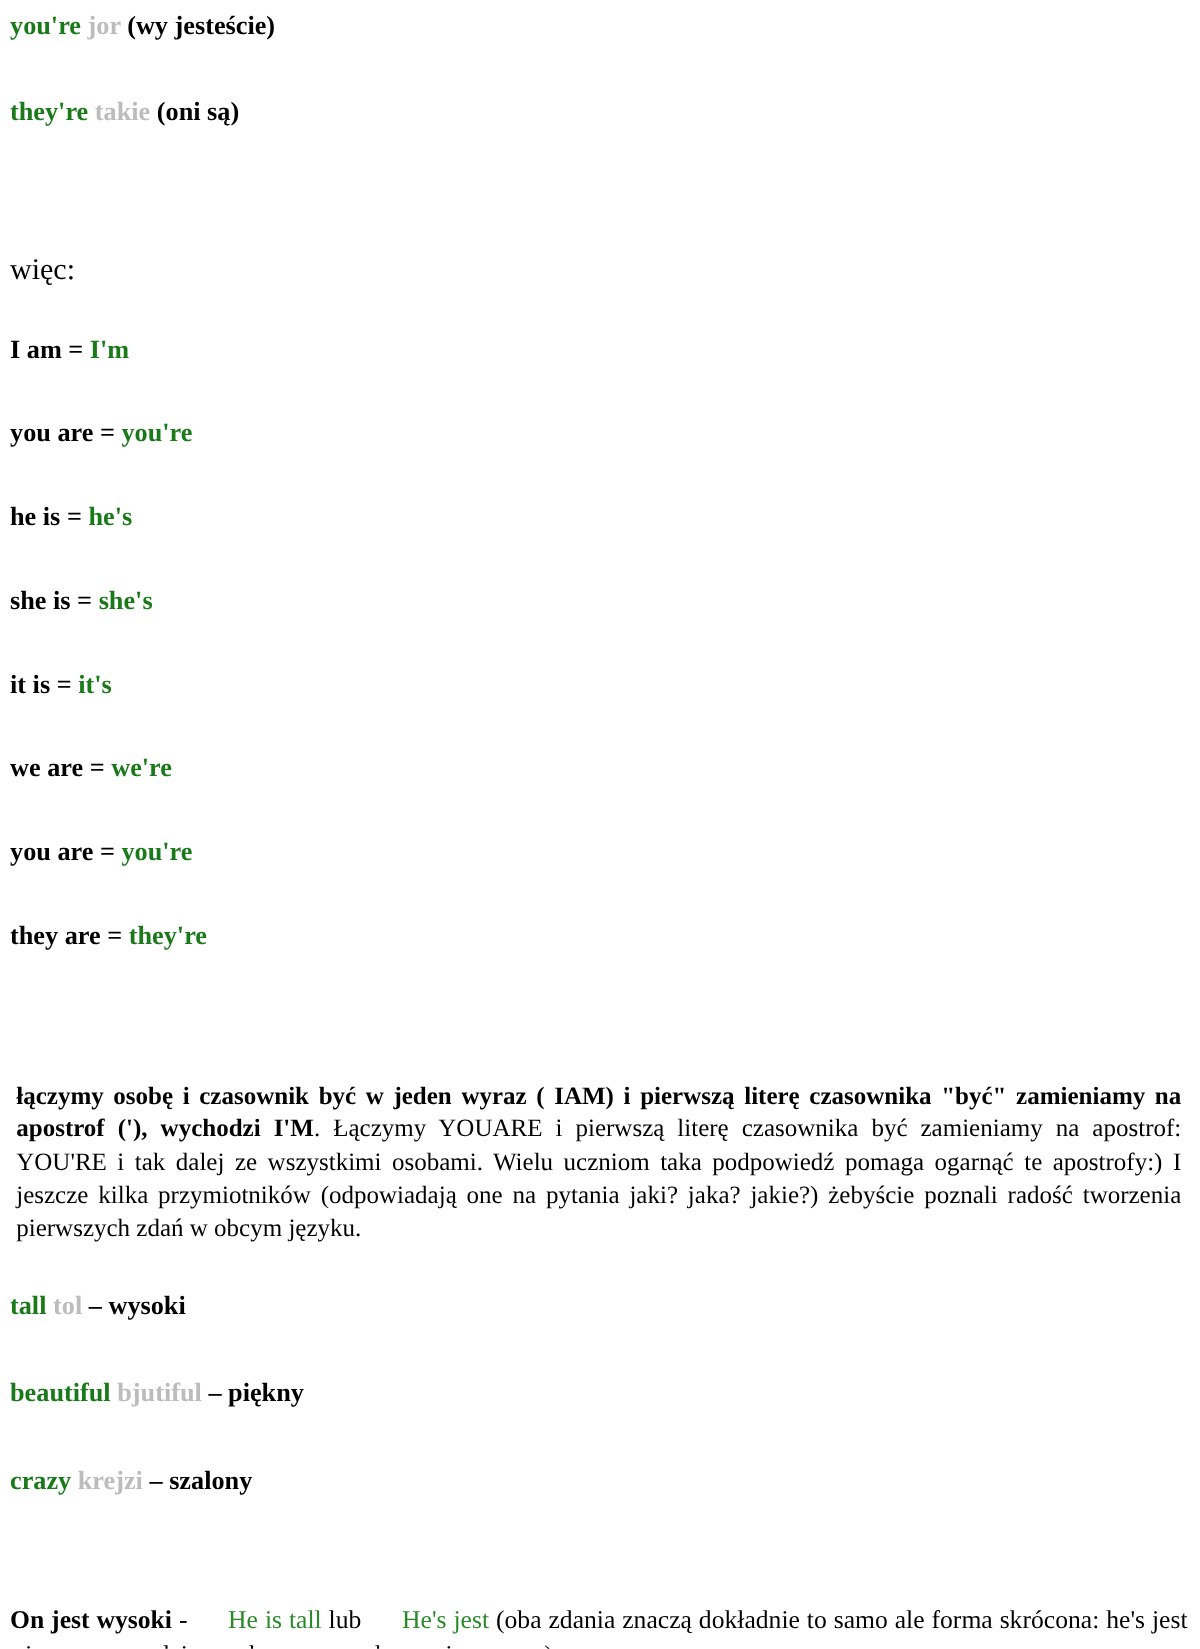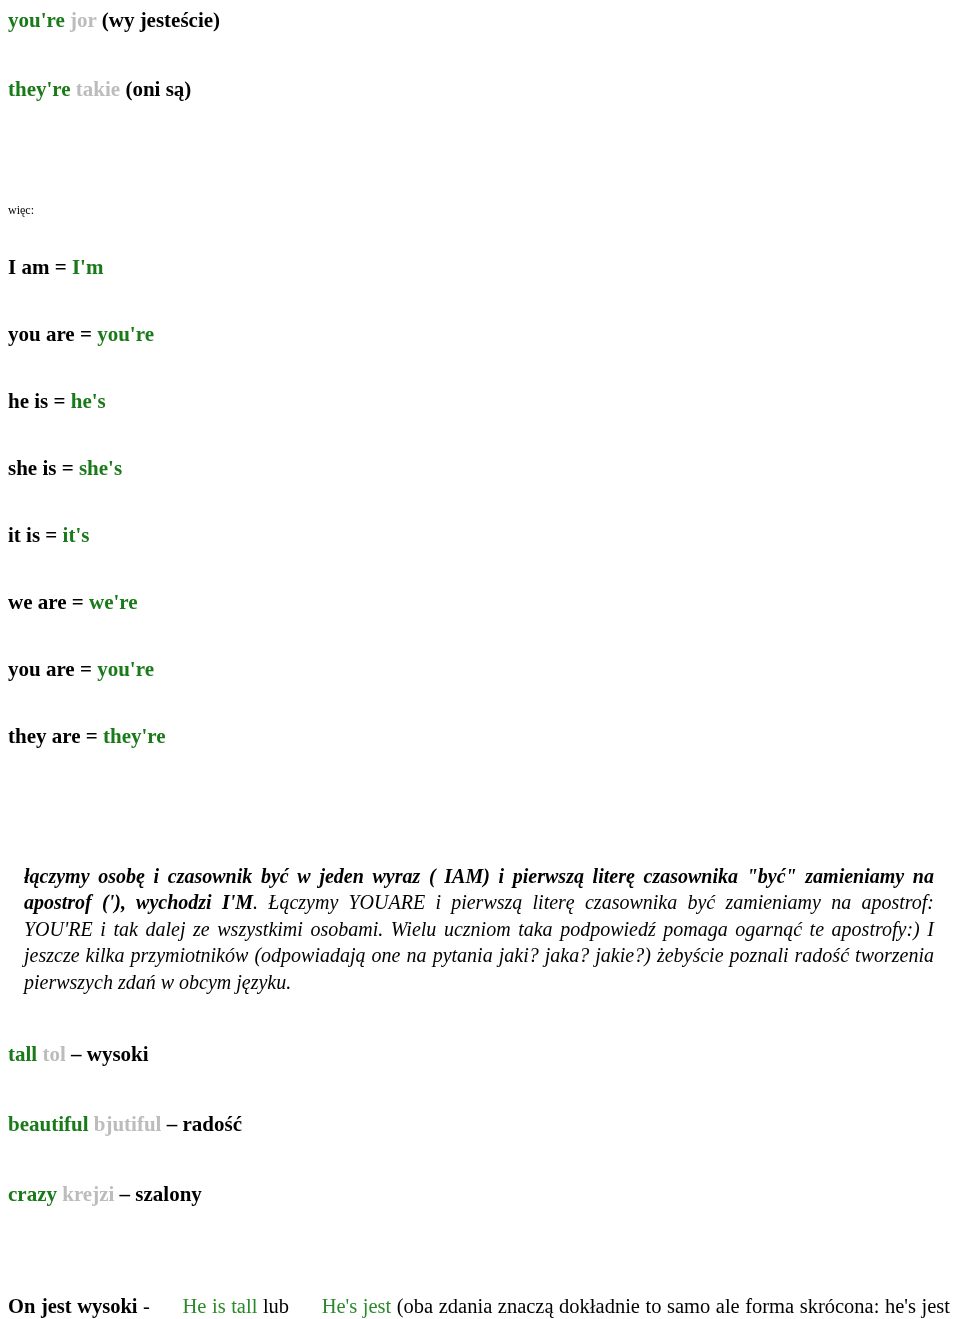--- a/index.html
+++ b/index.html
@@ -44,32 +44,31 @@
   .pron { color: #bcbcbc; }
   .pl   { color: #000000; }
   .green{ color: #1a7a1a; text-align: right; }
   .greenlt { color: #2a8a2a; margin-left: 27px; }
 
   .gap-1 { height: 48px; }
   .gap-2 { height: 46px; }
   .gap-3 { height: 49px; }
 
   .wiec {
-    font-size: 12px;
+    font-size: 24px;
     font-weight: normal;
     line-height: 1.0;
   }
 
   
   .para {
     font-size: 20px;
     line-height: 1.32;
     text-align: justify;
-    margin: 16px;
-    font-style: italic;
+    margin: 5px;
   }
   .para-intro {
     font-size: 20px;
     line-height: 1.2;
     margin: 0;
     white-space: nowrap;
   }
   .para b { font-weight: bold; }
 
   .adj-line {
@@ -185,21 +184,21 @@
       <span class="pron">tol</span>
       <span class="pl">–</span>
       <span class="pl">wysoki</span>
     </div>
     <div class="gap-3"></div>
 
     <div class="adj-line">
       <span class="en">beautiful</span>
       <span class="pron">bjutiful</span>
       <span class="pl">–</span>
-      <span class="pl">radość</span>
+      <span class="pl">piękny</span>
     </div>
     <div class="gap-3"></div>
 
     <div class="adj-line">
       <span class="en">crazy</span>
       <span class="pron">krejzi</span>
       <span class="pl">–</span>
       <span class="pl">szalony</span>
     </div>
 

